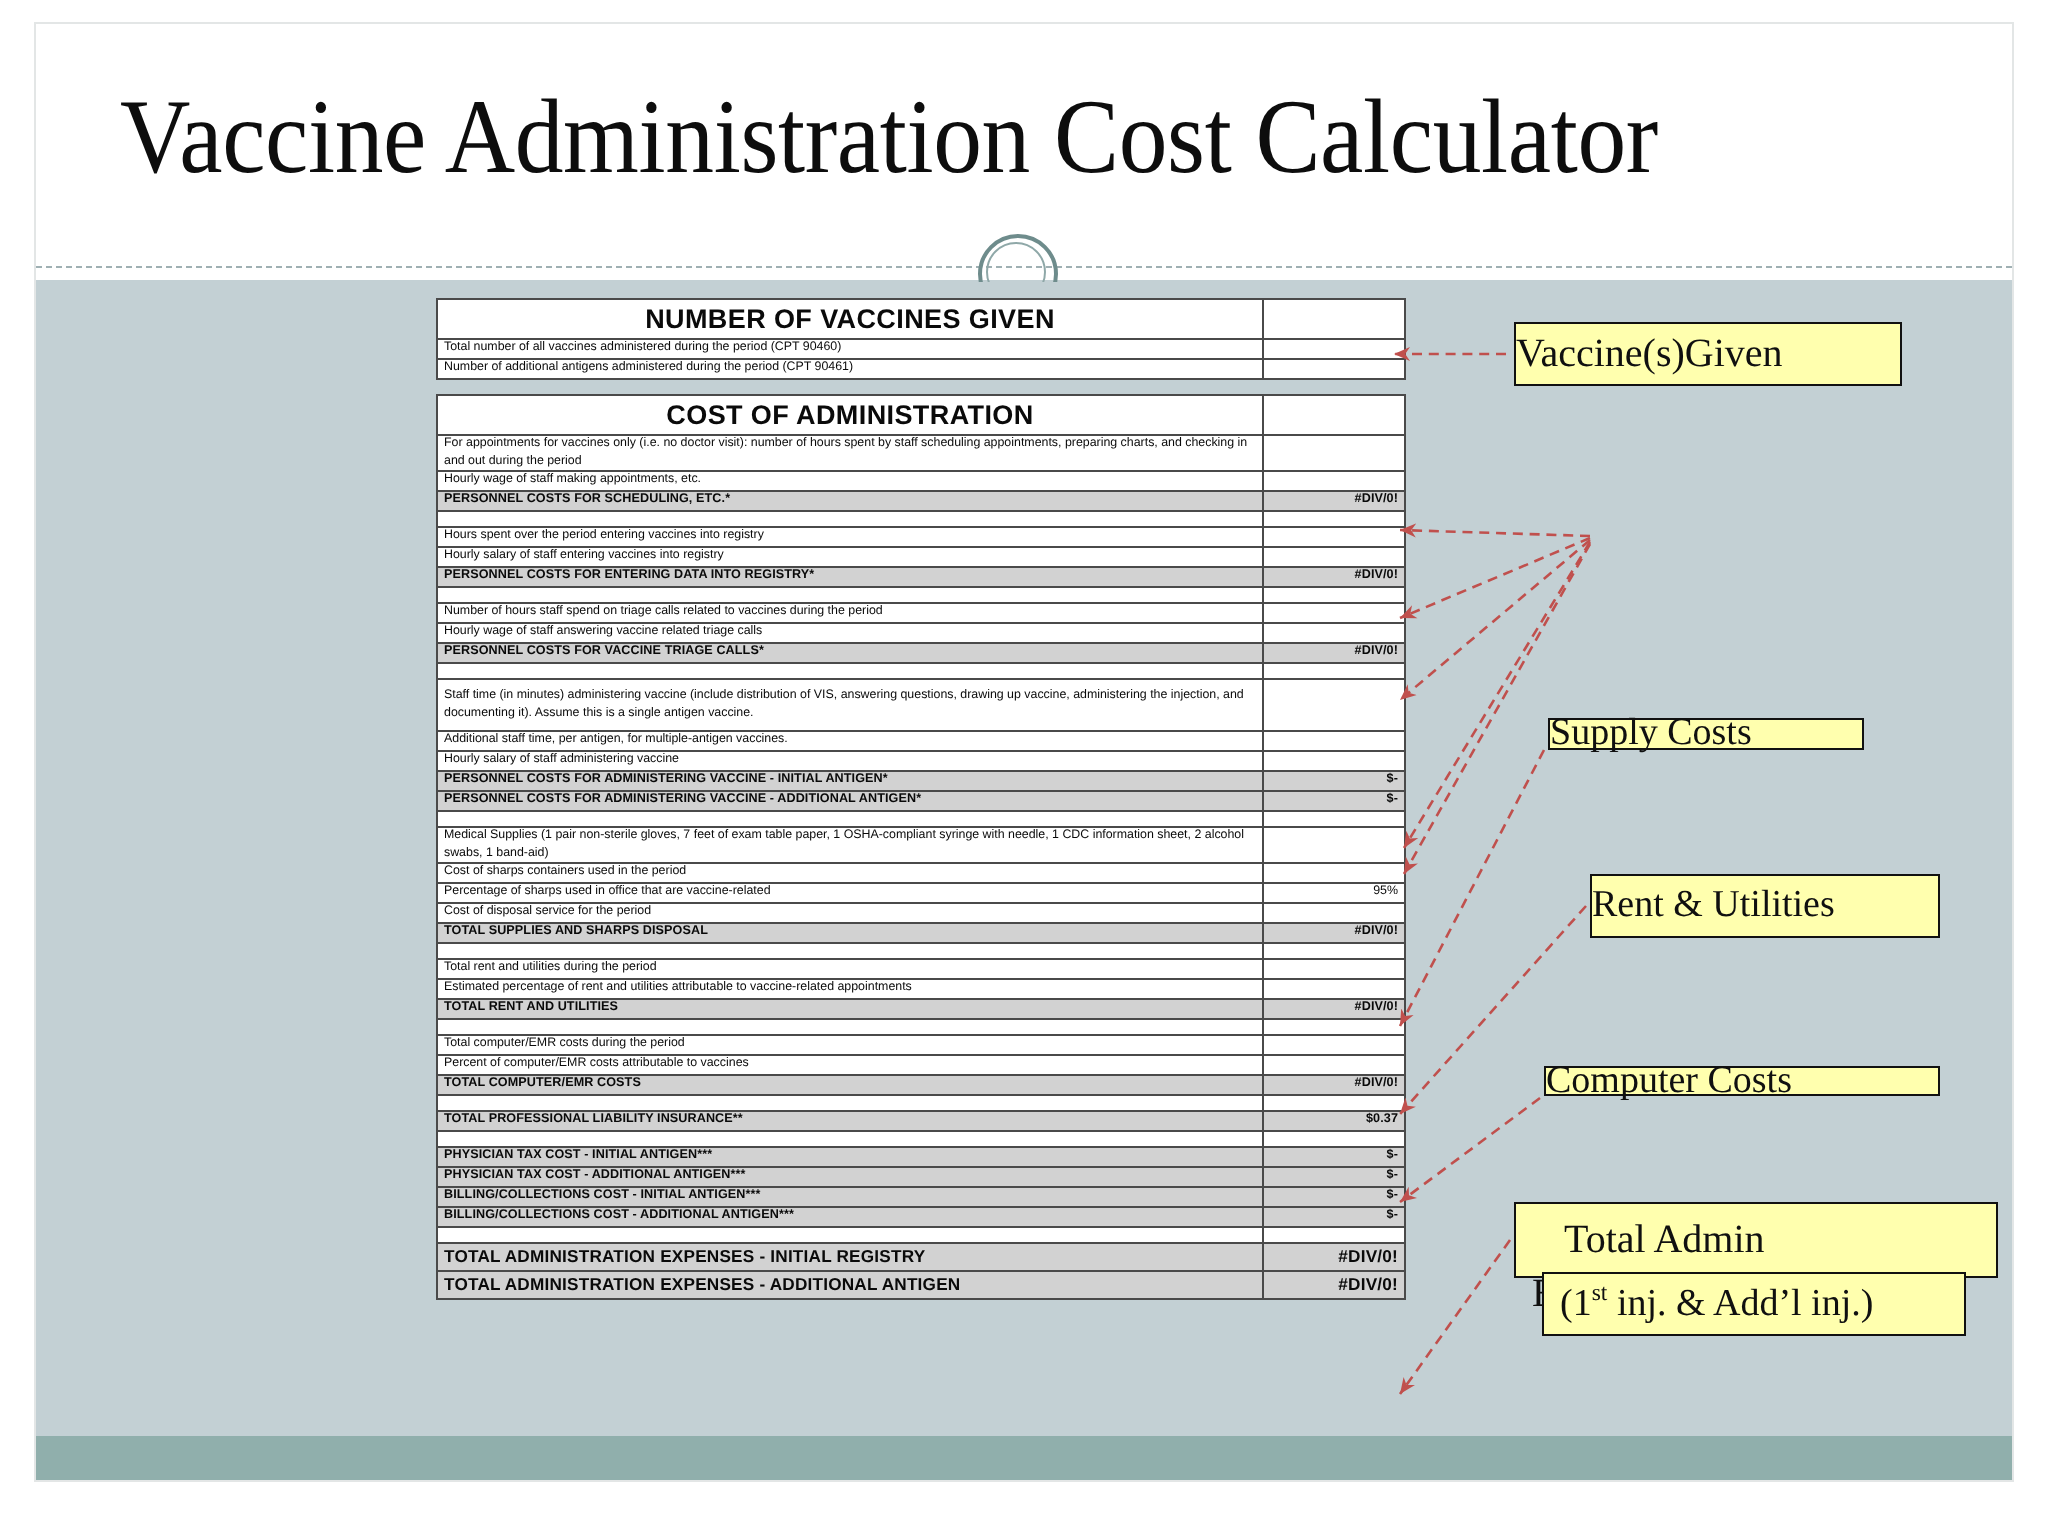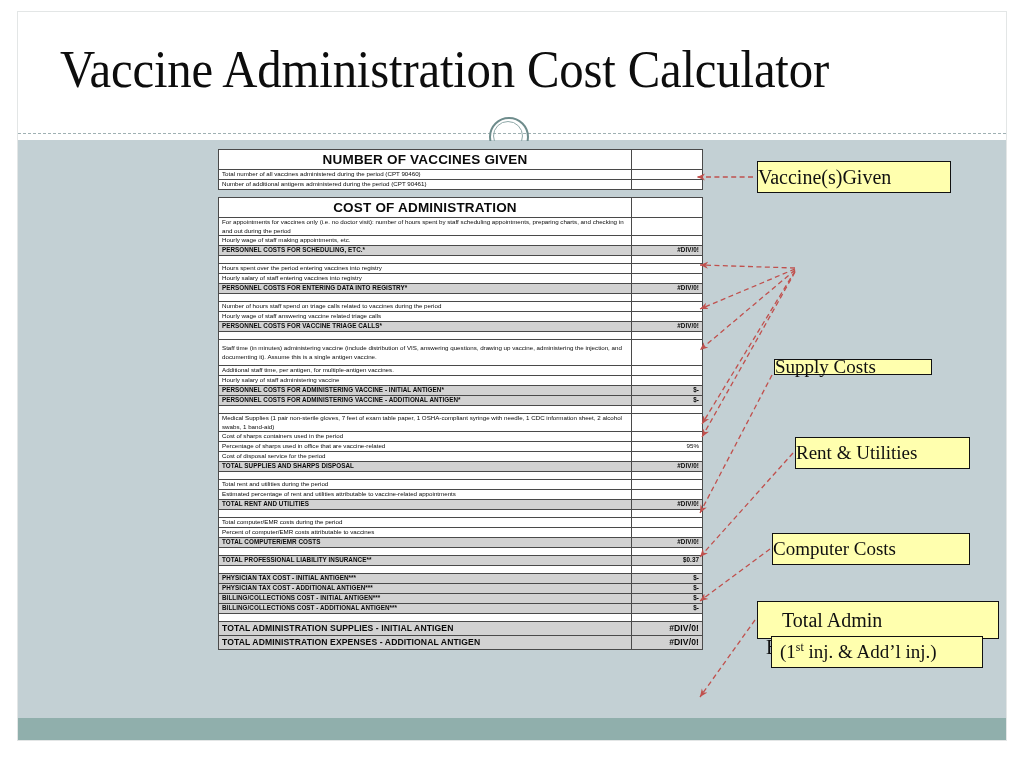--- a/index.html
+++ b/index.html
@@ -180,21 +180,21 @@
     display: flex;
     align-items: center;
     justify-content: flex-start;
     box-sizing: border-box;
   }
 
   #co-vaccines { left: 757px; top: 161px; width: 194px; height: 32px; font-size: 20px; }
   #co-personnel { left: 797px; top: 238px; width: 122px; height: 60px; font-size: 19px; line-height: 23px; }
   #co-supply { left: 774px; top: 359px; width: 158px; height: 16px; font-size: 19px; }
   #co-rent { left: 795px; top: 437px; width: 175px; height: 32px; font-size: 19px; }
-  #co-computer { left: 772px; top: 533px; width: 198px; height: 32px; font-size: 19px; }
+  #co-computer { left: 772px; top: 533px; width: 198px; height: 15px; font-size: 19px; }
   #co-total {
     left: 757px; top: 601px; width: 242px; height: 38px;
     font-size: 20px; justify-content: flex-start; padding-left: 24px; text-align: left;
   }
   #co-total2 {
     left: 771px; top: 636px; width: 212px; height: 32px;
     font-size: 19px; justify-content: flex-start; padding-left: 8px; text-align: right;
   }
   #co-total .hidden-line {
     position: absolute;
@@ -403,21 +403,21 @@
           </tr>
           <tr class="tot">
             <td class="lab">BILLING/COLLECTIONS COST - ADDITIONAL ANTIGEN***</td>
             <td class="val">$-</td>
           </tr>
           <tr class="spacer">
             <td class="lab"></td>
             <td class="val"></td>
           </tr>
           <tr class="grand">
-            <td class="lab">TOTAL ADMINISTRATION SUPPLIES - INITIAL ANTIGEN</td>
+            <td class="lab">TOTAL ADMINISTRATION EXPENSES - INITIAL REGISTRY</td>
             <td class="val">#DIV/0!</td>
           </tr>
           <tr class="grand">
             <td class="lab">TOTAL ADMINISTRATION EXPENSES - ADDITIONAL ANTIGEN</td>
             <td class="val">#DIV/0!</td>
           </tr>
         </tbody>
       </table>
     </div>
 

